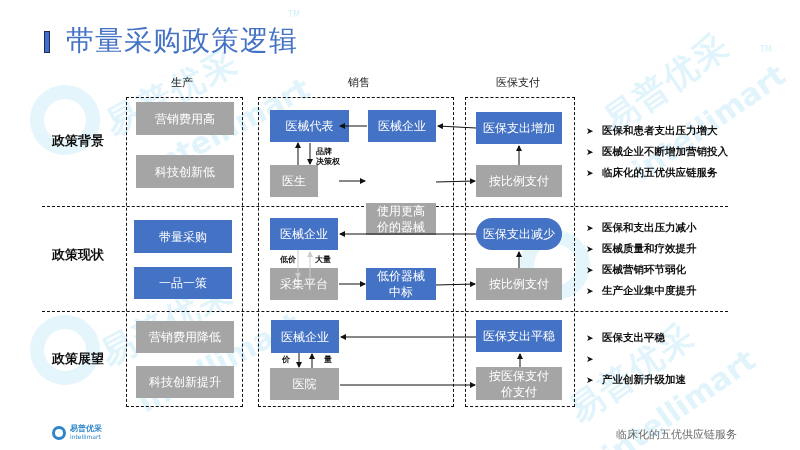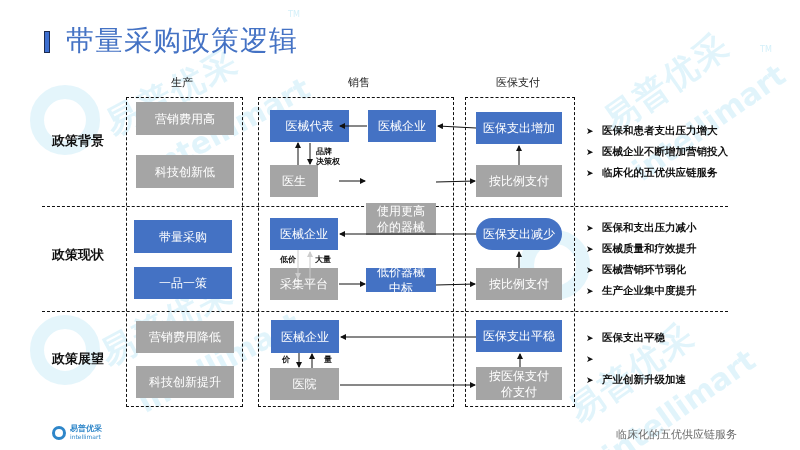--- a/index.html
+++ b/index.html
@@ -109,21 +109,21 @@
   <div class="bullet">
       <span class="arrow">➤</span>
       <span>临床化的五优供应链服务</span>
     </div>
 </div>
 
 <div class="box blue" style="left:134px;top:220px;width:98px;height:33px;">带量采购</div>
 <div class="box blue" style="left:134px;top:267px;width:98px;height:32px;">一品一策</div>
 <div class="box blue" style="left:270px;top:218px;width:68px;height:32px;">医械企业</div>
 <div class="box gray" style="left:270px;top:268px;width:68px;height:32px;">采集平台</div>
-<div class="box blue" style="left:366px;top:268px;width:70px;height:24px;">
+<div class="box blue" style="left:366px;top:268px;width:70px;height:32px;">
   <span style="width:56px;">低价器械中标</span>
 </div>
 <div class="small-lbl" style="left:280px;top:255px;">低价</div>
 <div class="small-lbl" style="left:315px;top:255px;">大量</div>
 <div class="box blue" style="left:476px;top:218px;width:86px;height:32px;border-radius:16px;">医保支出减少</div>
 <div class="box gray" style="left:476px;top:268px;width:86px;height:32px;">按比例支付</div>
 <div class="bullets" style="top:217px;">
   <div class="bullet">
       <span class="arrow">➤</span>
       <span>医保和支出压力减小</span>

